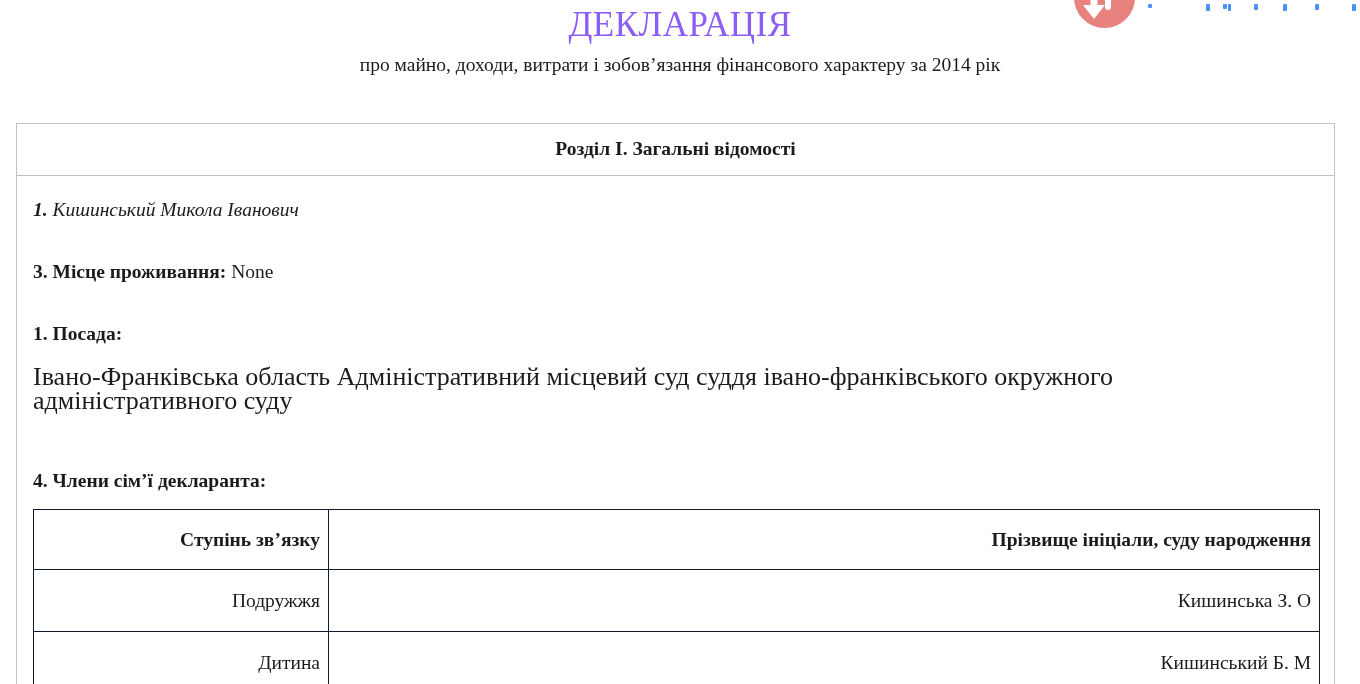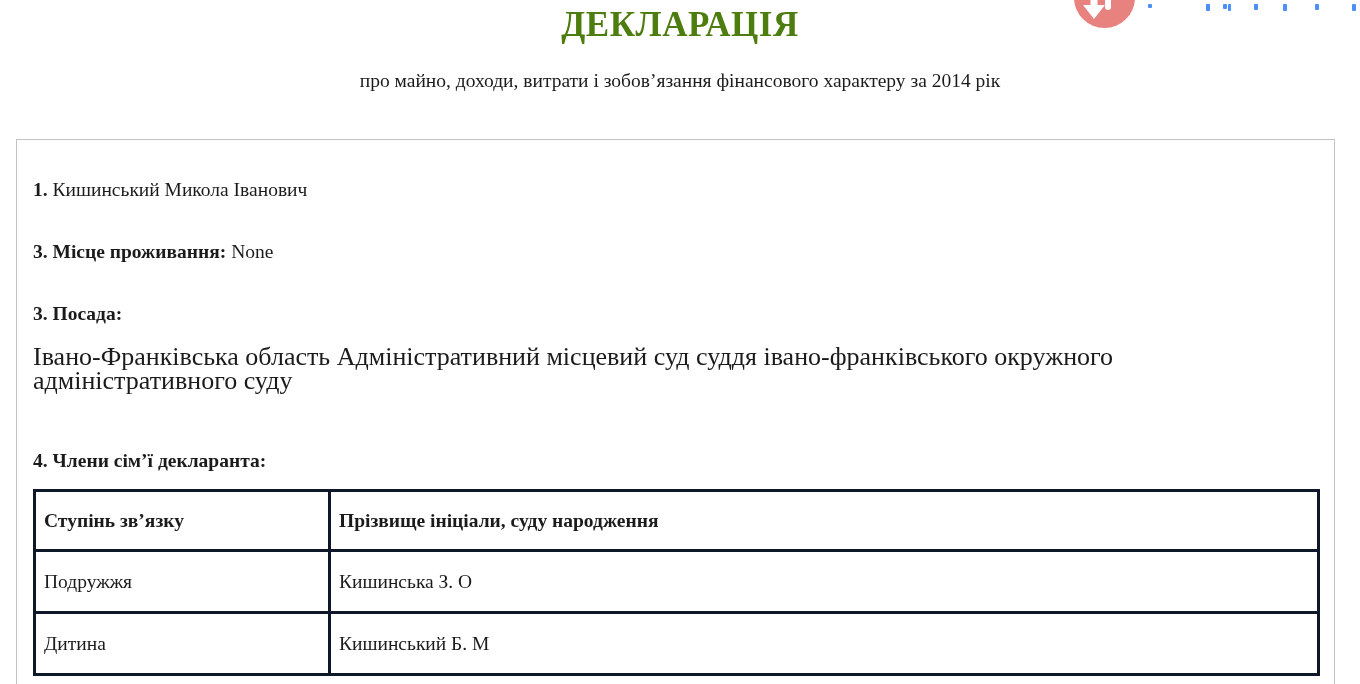--- a/index.html
+++ b/index.html
@@ -47,27 +47,27 @@
   .link-frags i:nth-child(5) { left: 109px; width: 4px; height: 6px; }
   .link-frags i:nth-child(6) { left: 138px; width: 4px; height: 7px; }
   .link-frags i:nth-child(7) { left: 170px; width: 4px; height: 6px; }
   .link-frags i:nth-child(8) { left: 207px; width: 4px; height: 7px; }
 
   
   .doc-title {
     margin-top: 4px;
     text-align: center;
     font-size: 35px;
-    font-weight: bold;
+    font-weight: normal;
     letter-spacing: 0.5px;
     line-height: 42px;
-    color: #4d7c0f;
+    color: #8b5cf6;
   }
   .doc-subtitle {
-    margin-top: 22px;
+    margin-top: 6px;
     text-align: center;
     font-size: 19.5px;
     line-height: 25px;
   }
 
   
   .section-box {
     margin: 46px 0 0 16px;
     width: 1319px;
     border: 1px solid #c2c2c2;
@@ -81,39 +81,39 @@
     line-height: 24px;
     border-bottom: 1px solid #c2c2c2;
   }
   .section-body { padding: 0 14px 36px 16px; }
 
   .item {
     font-size: 19.5px;
     line-height: 24px;
     margin-top: 38px;
   }
-  .item.first { margin-top: 38px; }
+  .item.first { margin-top: 22px; font-style: italic; }
   .item b { font-weight: bold; }
   .posada-value {
     font-size: 26px;
     line-height: 24px;
     margin-top: 19px;
   }
   .item.members { margin-top: 56px; }
 
   
   table.family {
     margin-top: 16px;
     width: 1287px;
     border-collapse: collapse;
     font-size: 19.5px;
   }
   table.family th, table.family td {
-    border: 3px solid #0f172a;
-    text-align: left;
+    border: 1px solid #0f172a;
+    text-align: right;
     vertical-align: middle;
   }
   table.family th {
     font-weight: bold;
     height: 60px;
     padding: 4px 8px;
   }
   table.family td {
     font-weight: normal;
     height: 62px;
@@ -141,34 +141,35 @@
     <i></i>
     <i></i>
     <i></i>
     <i></i>
   </div>
 
   <h1 class="doc-title">ДЕКЛАРАЦІЯ</h1>
   <p class="doc-subtitle">про майно, доходи, витрати і зобов’язання фінансового характеру за 2014 рік</p>
 
   <div class="section-box">
+    <div class="section-title">Розділ I. Загальні відомості</div>
     <div class="section-body">
 
       <p class="item first">
         <b>1.</b>
         <span>Кишинський Микола Іванович</span>
       </p>
 
       <p class="item">
         <b>3. Місце проживання:</b>
         <span>None</span>
       </p>
 
       <p class="item">
-        <b>3. Посада:</b>
+        <b>1. Посада:</b>
       </p>
       <p class="posada-value">Івано-Франківська область Адміністративний місцевий суд суддя івано-франківського окружного адміністративного суду</p>
 
       <p class="item members">
         <b>4. Члени сім’ї декларанта:</b>
       </p>
 
       <table class="family">
         <thead>
           <tr>

